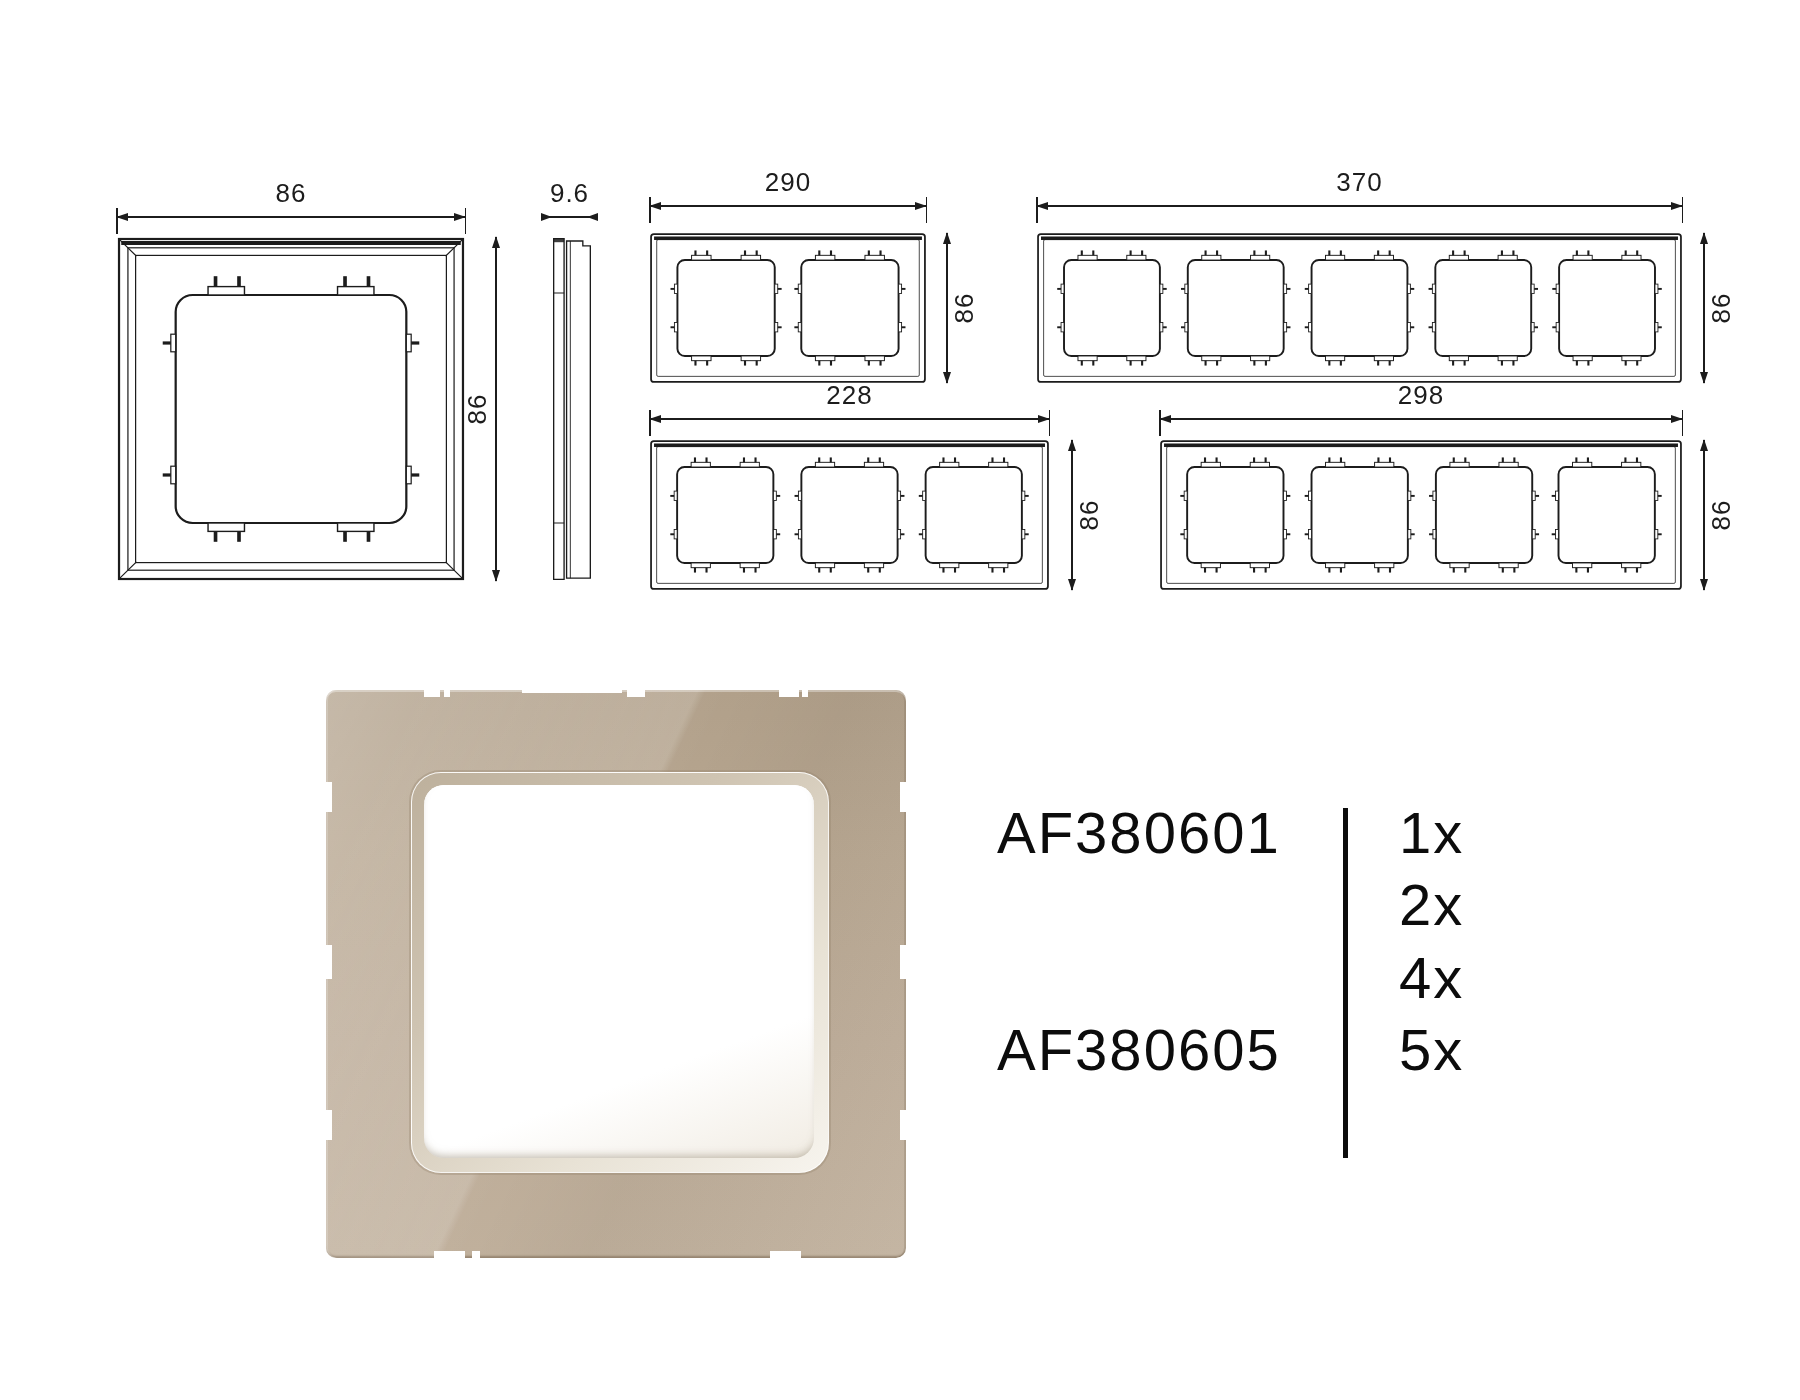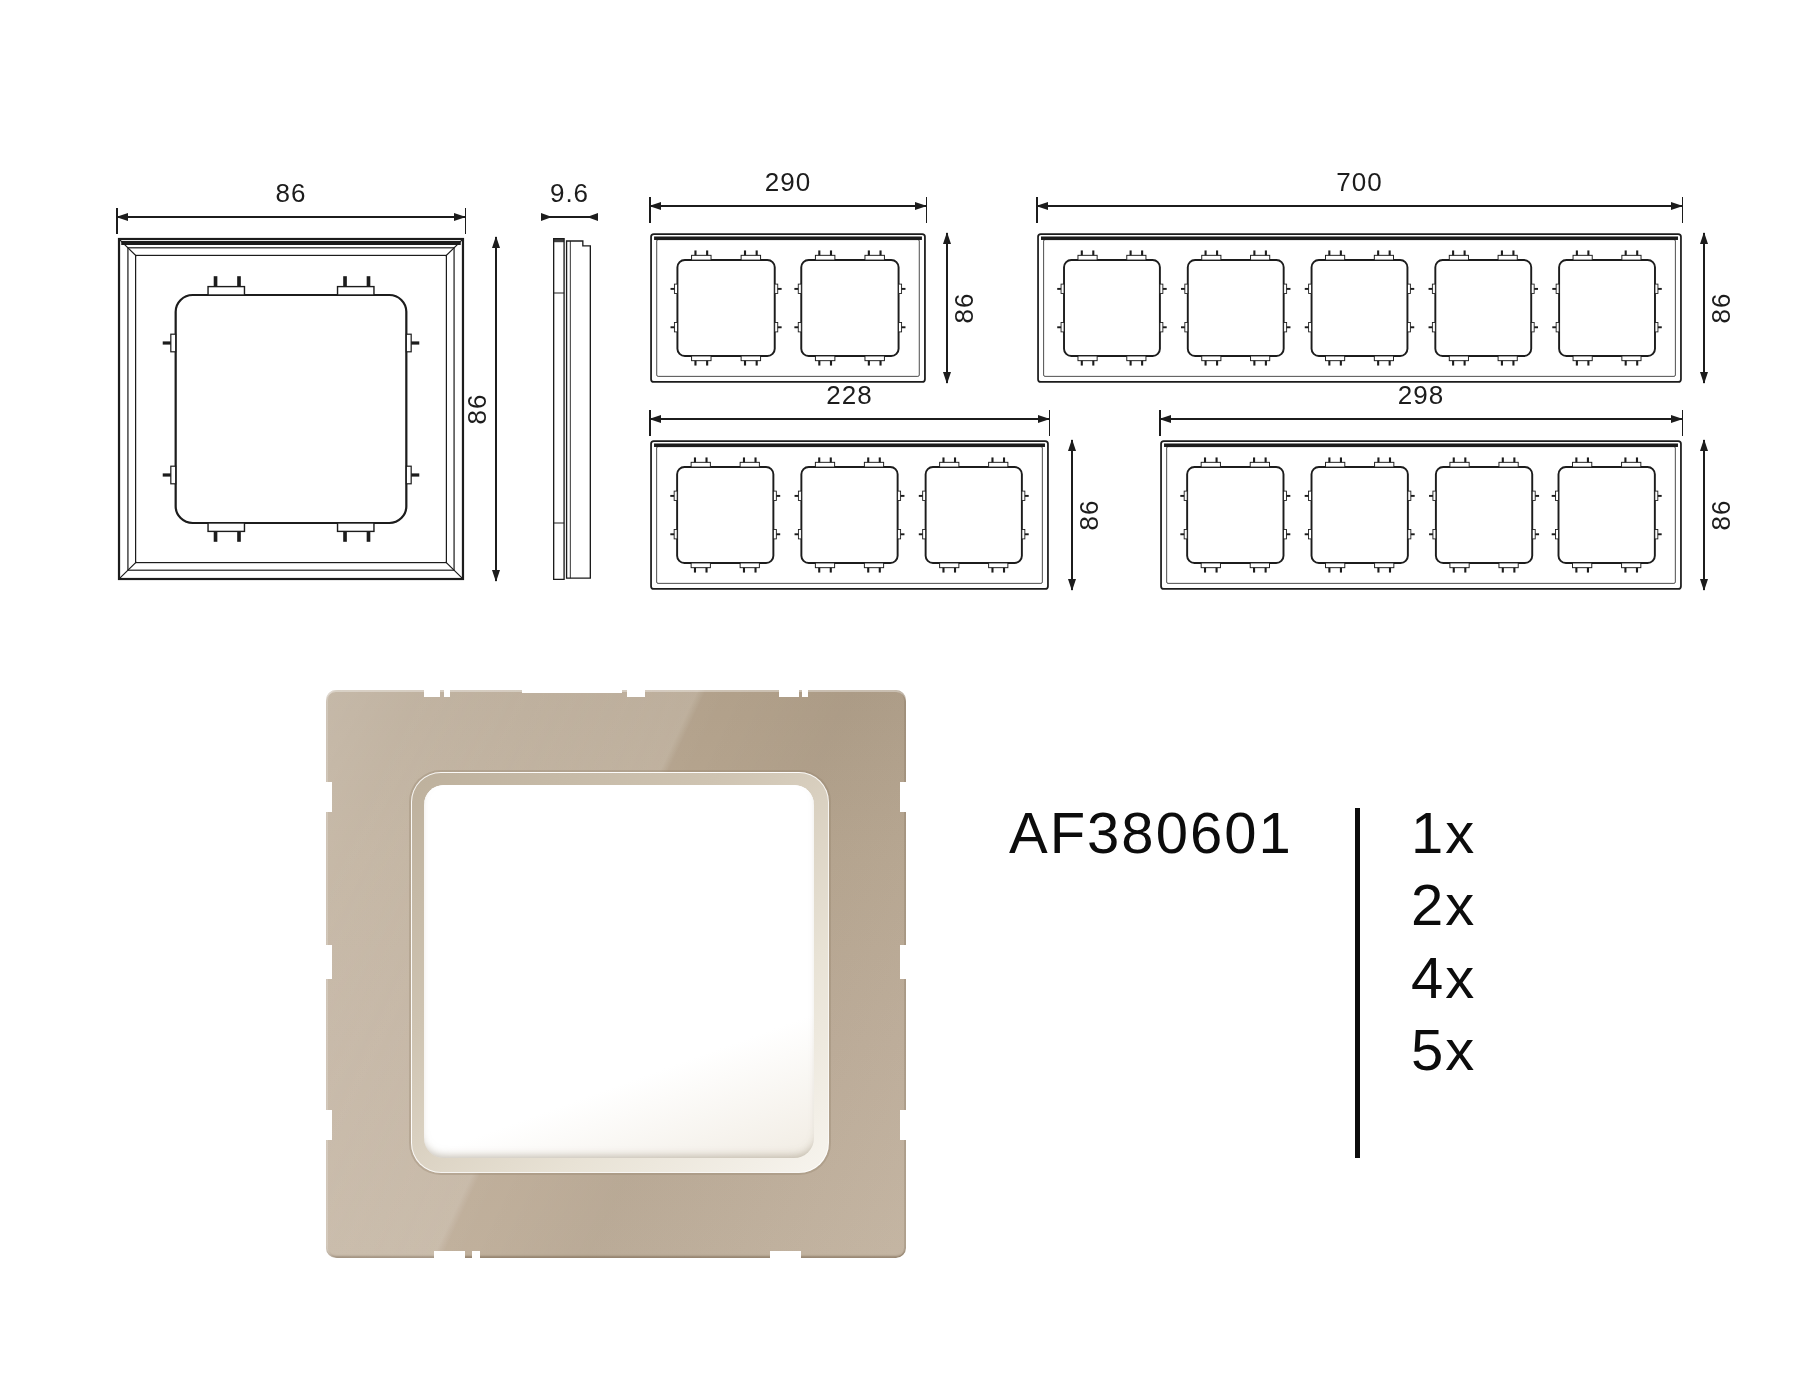--- a/index.html
+++ b/index.html
@@ -48,21 +48,21 @@
      border:1px solid rgba(255,255,255,.85);
      box-shadow:0 0 0 2px rgba(148,132,110,.35);}
   .opening{position:absolute;left:12px;top:12px;width:390px;height:373px;border-radius:20px;
      background:linear-gradient(160deg,#ffffff 72%,#f1ece3 100%);
      box-shadow:inset 0 -6px 8px -4px rgba(150,138,118,.55), inset 0 2px 1px rgba(255,255,255,1);}
   .n{position:absolute;background:#fff;}
   .nt{height:8px;top:-1px;} .nb{height:8px;bottom:-1px;} .nl{width:7px;left:-1px;} .nr{width:7px;right:-1px;}
 
   
   .parts{position:absolute;left:997px;top:796px;width:620px;height:360px;
-         font-size:58px;letter-spacing:2px;color:#0c0c0c;margin-left:12px;}
+         font-size:58px;letter-spacing:2px;color:#0c0c0c;}
   .prow{position:relative;height:72.5px;display:flex;align-items:center;}
   .qty{position:absolute;left:402px;}
   .pdiv{position:absolute;left:346px;top:12px;width:5px;height:350px;background:#0c0c0c;}
 </style>
 </head>
 <body>
 
 <svg class="abs" width="0" height="0" aria-hidden="true">
   <defs>
 
@@ -207,21 +207,21 @@
     <i class="aB"></i>
   <span class="dt">86</span>
 </div>
 
 <div class="dimh" style="left:1037px;top:206px;width:645px">
   <i class="dl"></i>
   <i class="aL"></i>
     <i class="aR"></i>
   <i class="ext extL"></i>
     <i class="ext extR"></i>
-  <span class="dt">700</span>
+  <span class="dt">370</span>
 </div>
 <div class="dimv" style="left:1704px;top:233px;height:150px">
   <i class="dl"></i>
   <i class="aT"></i>
     <i class="aB"></i>
   <span class="dt">86</span>
 </div>
 
 <div class="dimh" style="left:650px;top:419px;width:399px">
   <i class="dl"></i>
@@ -281,16 +281,17 @@
     <span class="sku">AF380601</span>
     <span class="qty">1x</span>
   </div>
   <div class="prow">
     <span class="qty">2x</span>
   </div>
   <div class="prow">
     <span class="qty">4x</span>
   </div>
   <div class="prow">
+    <span class="sku">AF380605</span>
     <span class="qty">5x</span>
   </div>
   <i class="pdiv"></i>
 </div>
 
 </body></html>

